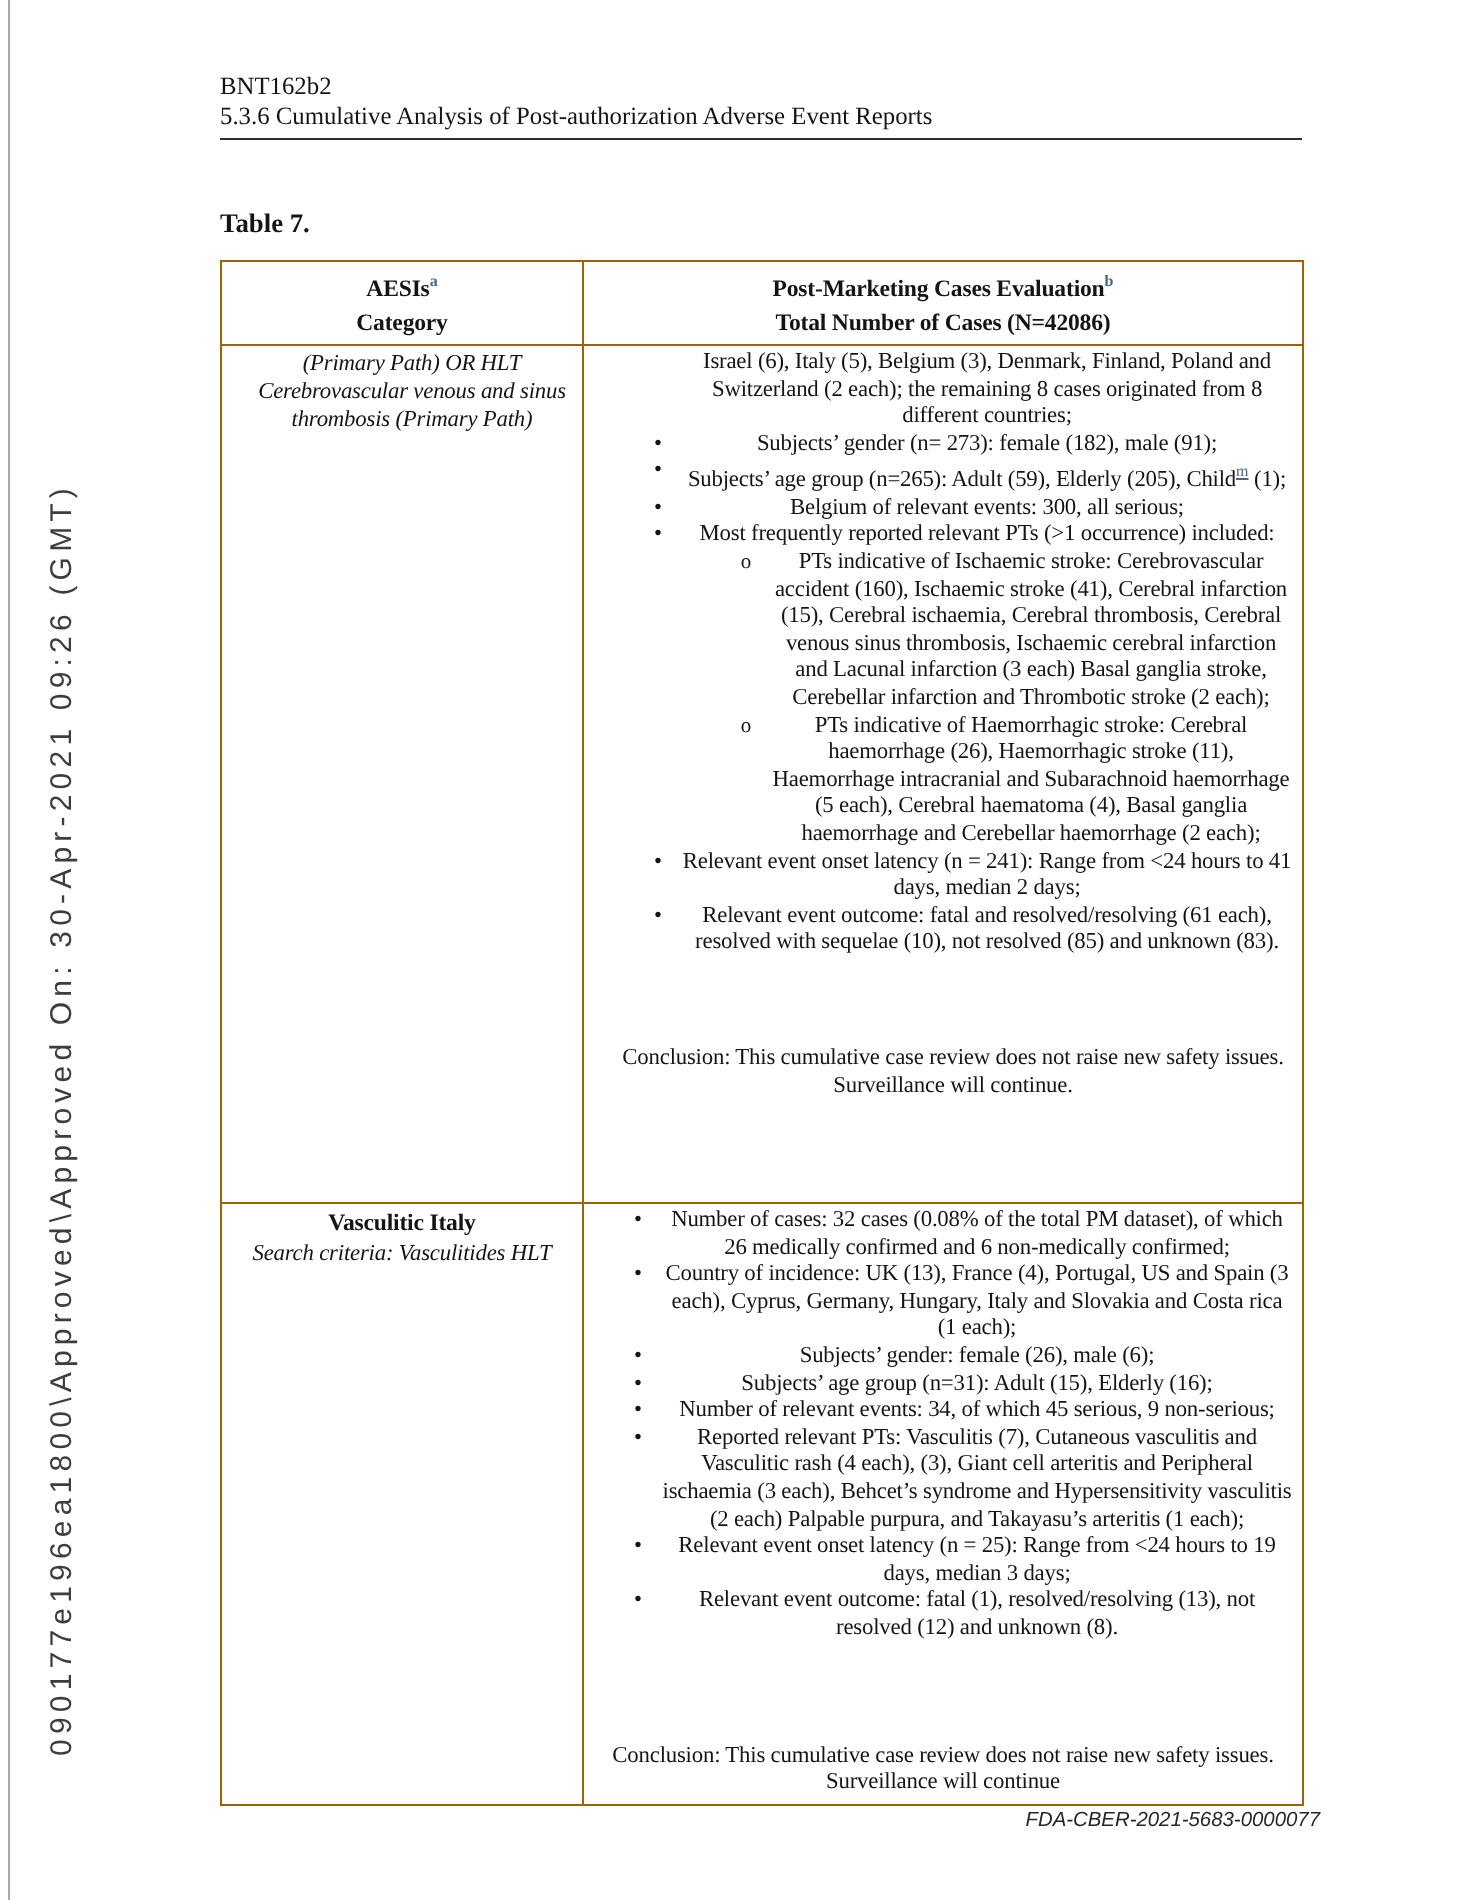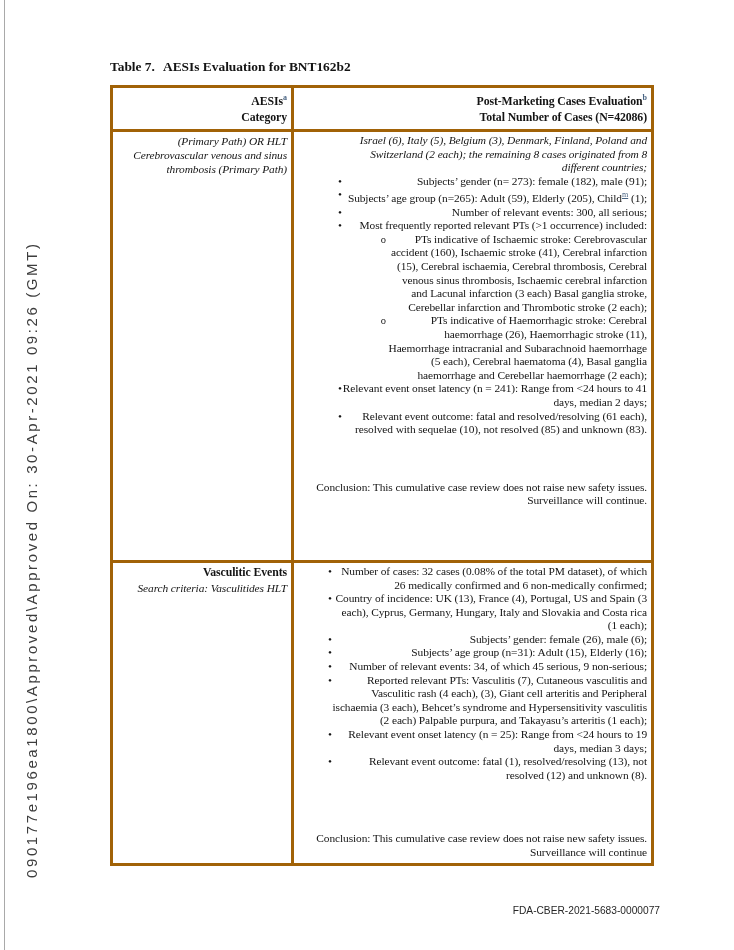--- a/index.html
+++ b/index.html
@@ -10,60 +10,63 @@
   }
   .page-edge { position:absolute; left:4px; top:0; width:1px; height:950px; background:#a9a9a9; }
   .sidebar-rot {
     position:absolute; left:31px; top:516px; width:724px;
     transform:translate(-50%,-50%) rotate(-90deg);
     font-family:"Liberation Sans", sans-serif; font-size:15px; letter-spacing:2.6px;
     color:#3d3d3d; white-space:nowrap;
   }
   .content { position:absolute; left:110px; top:36px; width:541px; }
   .doc-header { font-size:12.4px; line-height:14.6px; padding-bottom:4px; border-bottom:1.4px solid #2e2e2e; }
-  .tbl-caption { margin-top:23px; font-weight:bold; font-size:13.4px; display:flex; }
+  .tbl-caption { margin-top:34px; font-weight:bold; font-size:13.4px; display:flex; }
   .tbl-caption .num { width:53px; }
   table { border-collapse:collapse; table-layout:fixed; width:541px; margin-top:10px;
           font-size:11.4px; line-height:13.6px; letter-spacing:-0.1px; }
-  td, th { border:3px solid #a16207; vertical-align:top; padding:2px 4px 3px 4px; text-align:right; }
+  td, th { border:1px solid #a16207; vertical-align:top; padding:2px 4px 3px 4px; text-align:center; }
   th { font-size:11.8px; line-height:16.5px; font-weight:bold; }
   .cat-cell { font-style:italic; line-height:14px; }
   .cat-title { font-weight:bold; font-style:normal; font-size:11.8px; }
   .cat-sub { font-style:italic; margin-top:2px; }
-  .intro { margin-left:34px;font-style:italic; }
+  .intro { margin-left:34px; }
   .b1 { display:flex; margin-left:12px; }
   .b1 .mk { flex:0 0 22px; }
   .b2 { display:flex; margin-left:56px; }
   .b2 .mk { flex:0 0 22px; font-size:10.5px; }
   .tx { flex:1; }
   .conclusion { margin-left:0; }
   .c1 { margin-top:44px; }
   .c2 { margin-top:50px; }
   sup.fn { font-size:8px; color:#4a6584; letter-spacing:0; }
   sup.fn.u { text-decoration:underline; }
   .row1-td { height:423px;padding-left:14px; }
   .row2-td { height:295px; }
   .footer-center { position:absolute; left:110px; top:877px; width:541px; text-align:center;
                    font-size:12.4px; line-height:14.6px; }
   .footer-id { position:absolute; right:74px; top:905px;
-               font-family:"Liberation Sans", sans-serif; font-size:10.2px; color:#262626; }
+               font-family:"Liberation Sans", sans-serif; font-size:10.2px; color:#262626;font-style:italic; }
 </style>
 </head>
 <body>
 
 <div class="page-edge"></div>
 
 <div class="sidebar-rot">090177e196ea1800\Approved\Approved On: 30-Apr-2021 09:26 (GMT)</div>
 
 <div class="content">
 
+  <div class="doc-header">
+    <div>BNT162b2</div>
+    <div>5.3.6 Cumulative Analysis of Post-authorization Adverse Event Reports</div>
+  </div>
 
   <div class="tbl-caption">
     <span class="num">Table 7.</span>
-    <span>AESIs Evaluation for BNT162b2</span>
   </div>
 
   <table>
     <colgroup>
         <col style="width:181px">
         <col style="width:360px">
       </colgroup>
     <thead>
       <tr>
         <th>
@@ -84,21 +87,21 @@
           <div class="b1">
             <span class="mk">•</span>
             <span class="tx">Subjects’ gender (n= 273): female (182), male (91);</span>
           </div>
           <div class="b1">
             <span class="mk">•</span>
             <span class="tx"><span>Subjects’ age group (n=265): Adult (59), Elderly (205), Child</span><sup class="fn u">m</sup><span> (1);</span></span>
           </div>
           <div class="b1">
             <span class="mk">•</span>
-            <span class="tx">Number of relevant events: 300, all serious;</span>
+            <span class="tx">Belgium of relevant events: 300, all serious;</span>
           </div>
           <div class="b1">
             <span class="mk">•</span>
             <span class="tx">Most frequently reported relevant PTs (&gt;1 occurrence) included:</span>
           </div>
           <div class="b2">
             <span class="mk">o</span>
             <span class="tx">PTs indicative of Ischaemic stroke: Cerebrovascular accident (160), Ischaemic stroke (41), Cerebral infarction (15), Cerebral ischaemia, Cerebral thrombosis, Cerebral venous sinus thrombosis, Ischaemic cerebral infarction and Lacunal infarction (3 each) Basal ganglia stroke, Cerebellar infarction and Thrombotic stroke (2 each);</span>
           </div>
           <div class="b2">
@@ -111,21 +114,21 @@
           </div>
           <div class="b1">
             <span class="mk">•</span>
             <span class="tx">Relevant event outcome: fatal and resolved/resolving (61 each), resolved with sequelae (10), not resolved (85) and unknown (83).</span>
           </div>
           <div class="conclusion c1">Conclusion: This cumulative case review does not raise new safety issues. Surveillance will continue.</div>
         </td>
       </tr>
       <tr>
         <td class="cat-cell row2-td">
-          <div class="cat-title">Vasculitic Events</div>
+          <div class="cat-title">Vasculitic Italy</div>
           <div class="cat-sub">Search criteria: Vasculitides HLT</div>
         </td>
         <td class="row2-td">
           <div class="b1">
             <span class="mk">•</span>
             <span class="tx">Number of cases: 32 cases (0.08% of the total PM dataset), of which 26 medically confirmed and 6 non-medically confirmed;</span>
           </div>
           <div class="b1">
             <span class="mk">•</span>
             <span class="tx">Country of incidence: UK (13), France (4), Portugal, US and Spain (3 each), Cyprus, Germany, Hungary, Italy and Slovakia and Costa rica (1 each);</span>

